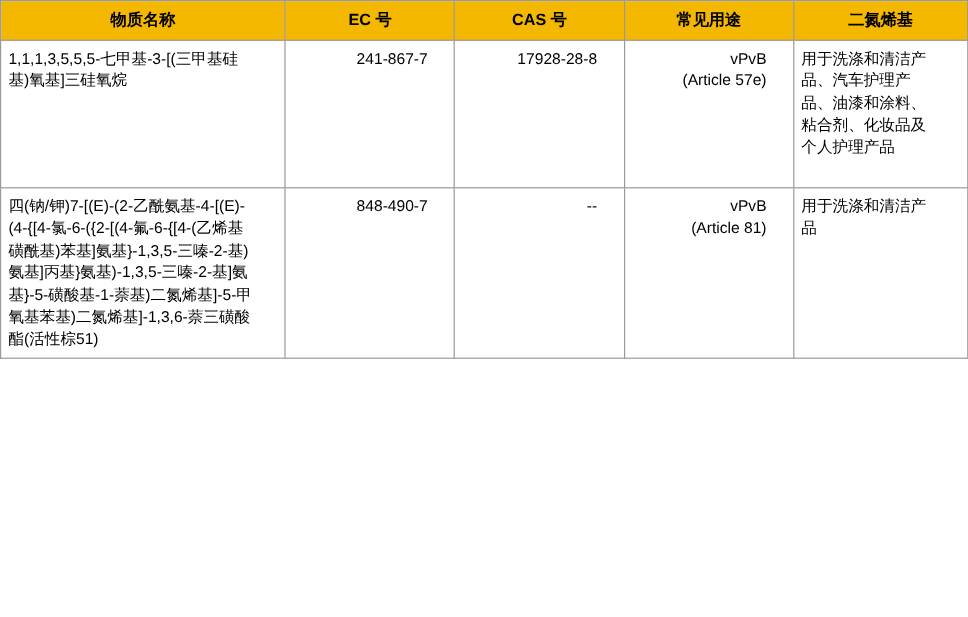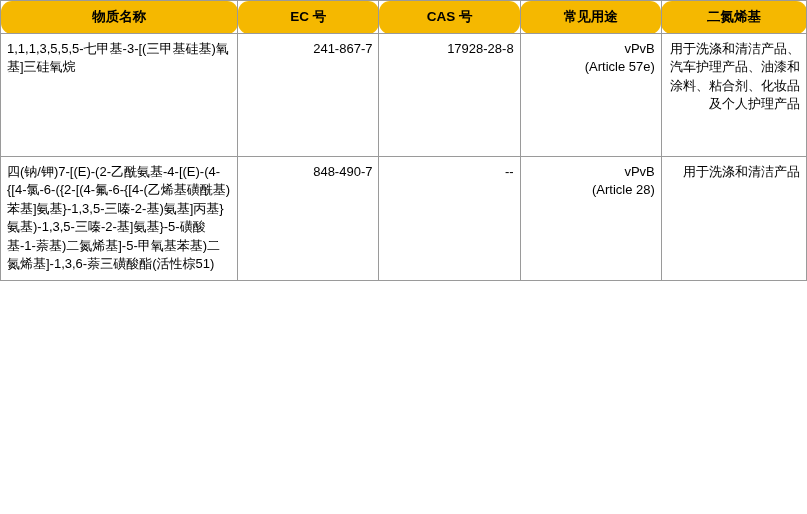--- a/index.html
+++ b/index.html
@@ -21,47 +21,46 @@
   table.substance-table {
     border-collapse: collapse;
     table-layout: fixed;
     width: 807px;
     font-size: 13px;
   }
   table.substance-table th,
   table.substance-table td {
     border: 1px solid #9a9a9a;
     vertical-align: top;
-    padding: 6px 6px 6px 6px;
+    padding: 6px 22px 6px 6px;
     line-height: 1.42;
     word-break: break-word;
   }
   table.substance-table thead th {
     background: #f5b800;
     color: #000000;
     font-weight: bold;
     text-align: center;
     vertical-align: middle;
     height: 22px;
     padding: 5px 4px;
     font-size: 13.5px;
     border-color: #9a9a9a;
-    border-radius: 11px;
   }
   .col-name   { width: 237px; }
   .col-ec     { width: 141px; }
   .col-cas    { width: 141px; }
   .col-reason { width: 141px; }
   .col-use    { width: 145px; }
 
   td.c-name   { text-align: left; }
   td.c-ec     { text-align: right; }
   td.c-cas    { text-align: right; }
   td.c-reason { text-align: right; }
-  td.c-use    { text-align: right; }
+  td.c-use    { text-align: left; }
 
   .reason-line1 { display: block; }
   .reason-line2 { display: block; }
 
   .row-tall td { height: 110px; }
 </style>
 </head>
 <body>
 
 <div class="table-wrap">
@@ -92,19 +91,19 @@
           <span class="reason-line2">(Article 57e)</span>
         </td>
         <td class="c-use">用于洗涤和清洁产品、汽车护理产品、油漆和涂料、粘合剂、化妆品及个人护理产品</td>
       </tr>
       <tr>
         <td class="c-name">四(钠/钾)7-[(E)-(2-乙酰氨基-4-[(E)-(4-{[4-氯-6-({2-[(4-氟-6-{[4-(乙烯基磺酰基)苯基]氨基}-1,3,5-三嗪-2-基)氨基]丙基}氨基)-1,3,5-三嗪-2-基]氨基}-5-磺酸基-1-萘基)二氮烯基]-5-甲氧基苯基)二氮烯基]-1,3,6-萘三磺酸酯(活性棕51)</td>
         <td class="c-ec">848-490-7</td>
         <td class="c-cas">--</td>
         <td class="c-reason">
           <span class="reason-line1">vPvB</span>
-          <span class="reason-line2">(Article 28)</span>
+          <span class="reason-line2">(Article 81)</span>
         </td>
         <td class="c-use">用于洗涤和清洁产品</td>
       </tr>
     </tbody>
   </table>
 </div>
 
 </body></html>

